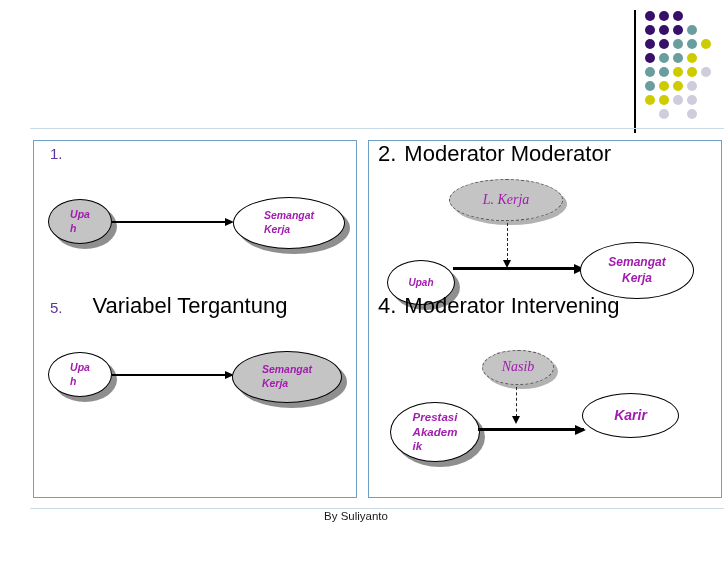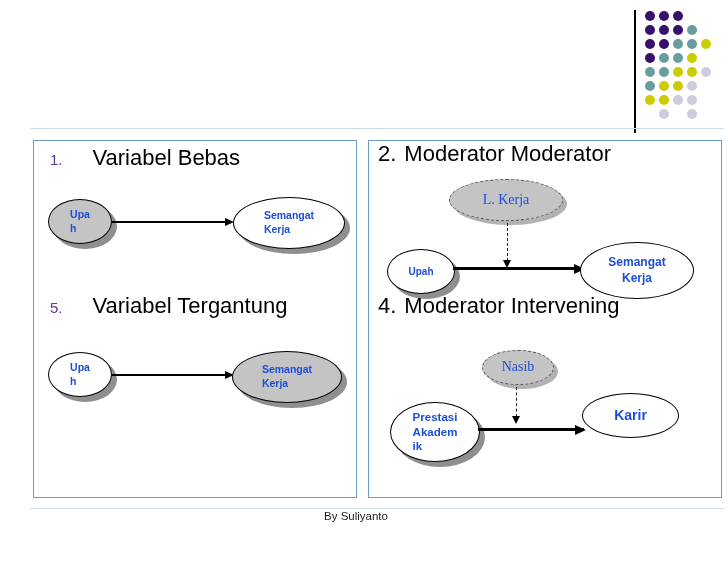--- a/index.html
+++ b/index.html
@@ -27,22 +27,22 @@
   .q-num{font-size:15px;color:var(--number);}
   .q-num.black{font-size:22px;color:#000;}
   .q-heading{font-size:22px;color:#000;}
   .q-title.wide-gap{gap:30px;}
   .q-title.narrow-gap{gap:8px;}
   
   .ellipse{
     position:absolute;border:1.5px solid #000;border-radius:50%;
     display:flex;align-items:center;justify-content:center;
     background:#fff;box-sizing:border-box;
-    font-weight:bold;font-size:10.5px;line-height:1.3;color:#1d4ed8;
-    white-space:pre-line;text-align:left;
+    font-weight:bold;font-size:10.5px;line-height:1.3;color:#a21caf;
+    white-space:pre-line;text-align:left;font-style:italic;
   }
   .ellipse.gray{background:var(--ellipse_gray);}
   .ellipse.shadow{box-shadow:5px 5px 0 var(--shadow);}
   .ellipse.dashed{
     border:1.5px dashed #555;background:var(--ellipse_gray);
     box-shadow:4px 4px 0 #B2B2B2;
     font-family:"Liberation Serif",serif;font-weight:normal;font-size:14px;text-align:center;
   }
   .ellipse.center{text-align:center;}
   .ellipse.small-label{font-size:10px;}
@@ -105,21 +105,20 @@
       <div class="dot" style="left: 42px; top: 98px; background: rgb(205, 205, 222);"></div>
     </div>
 
   <div class="faint-line" style="top:128px;"></div>
   <div class="faint-line" style="top:508px;"></div>
 
   <div class="panel left">
 
     <div class="q-title wide-gap" style="left:16px;top:4px;">
       <span class="q-num">1.</span>
-      <span class="q-heading">Variabel Bebas</span>
     </div>
     <div class="ellipse gray shadow" style="left:14px;top:58px;width:64px;height:45px;">Upa
 h</div>
     <div class="arrow-h" style="left:78px;top:80px;width:120px;"></div>
     <div class="ellipse shadow" style="left:199px;top:56px;width:112px;height:52px;">Semangat
 Kerja</div>
 
     <div class="q-title wide-gap" style="left:16px;top:152px;">
       <span class="q-num">5.</span>
       <span class="q-heading">Variabel Tergantung</span>
@@ -132,21 +131,21 @@
   </div>
 
   <div class="panel right">
 
     <div class="q-title narrow-gap" style="left:9px;top:0px;">
       <span class="q-num black">2.</span>
       <span class="q-heading">Moderator Moderator</span>
     </div>
     <div class="ellipse dashed" style="left:80px;top:38px;width:114px;height:42px;">L. Kerja</div>
     <div class="arrow-v-dashed" style="left:138px;top:82px;height:38px;"></div>
-    <div class="ellipse shadow small-label center" style="left:18px;top:108px;width:68px;height:45px;">Upah</div>
+    <div class="ellipse shadow small-label center" style="left:18px;top:119px;width:68px;height:45px;">Upah</div>
     <div class="arrow-h thick" style="left:84px;top:126px;width:130px;"></div>
     <div class="ellipse center" style="left:211px;top:101px;width:114px;height:57px;font-size:12px;">Semangat
 Kerja</div>
 
     <div class="q-title narrow-gap" style="left:9px;top:152px;">
       <span class="q-num black">4.</span>
       <span class="q-heading">Moderator Intervening</span>
     </div>
     <div class="ellipse dashed" style="left:113px;top:209px;width:72px;height:35px;">Nasib</div>
     <div class="arrow-v-dashed" style="left:147px;top:246px;height:30px;"></div>

